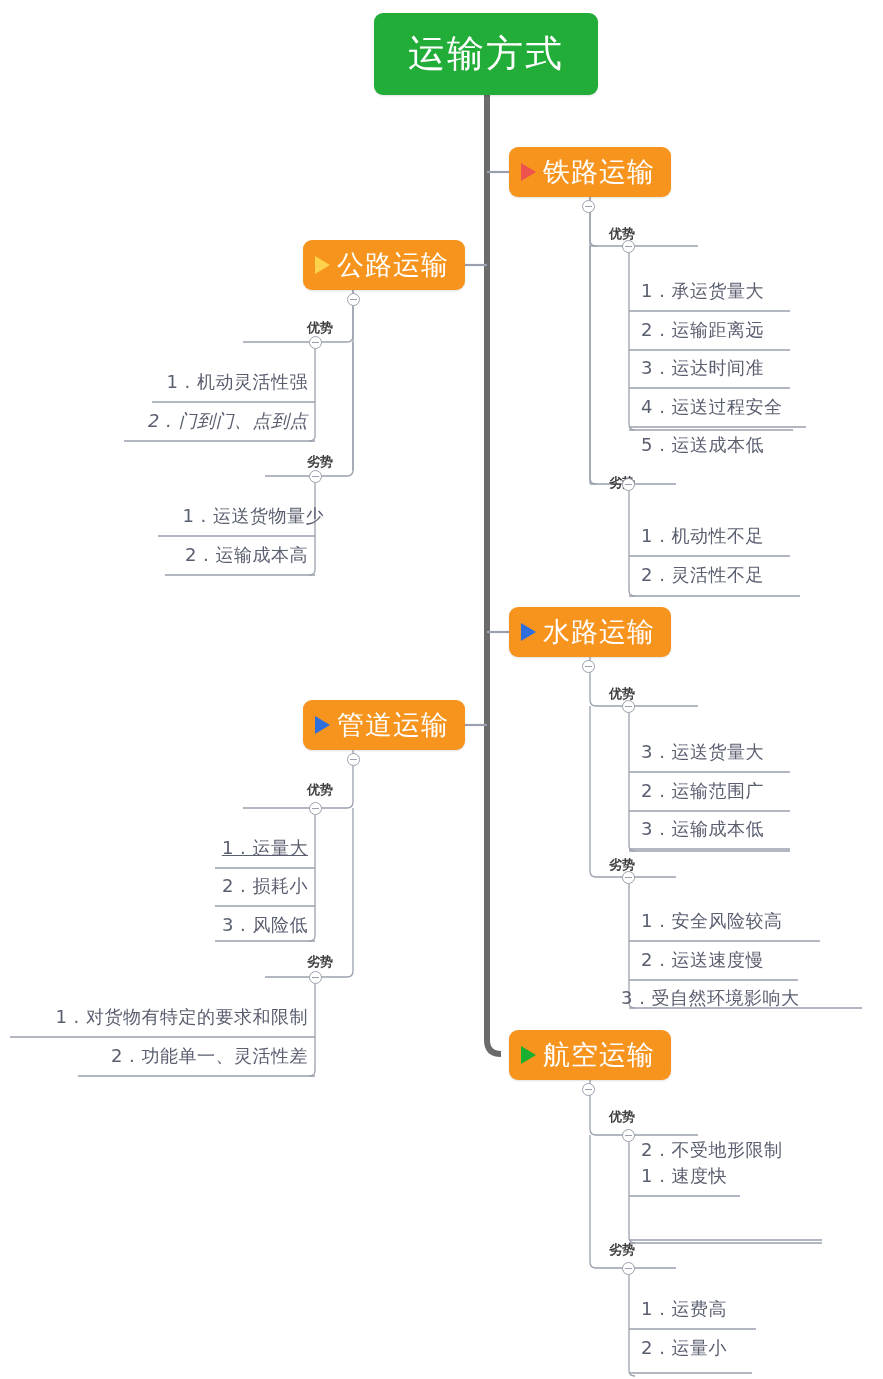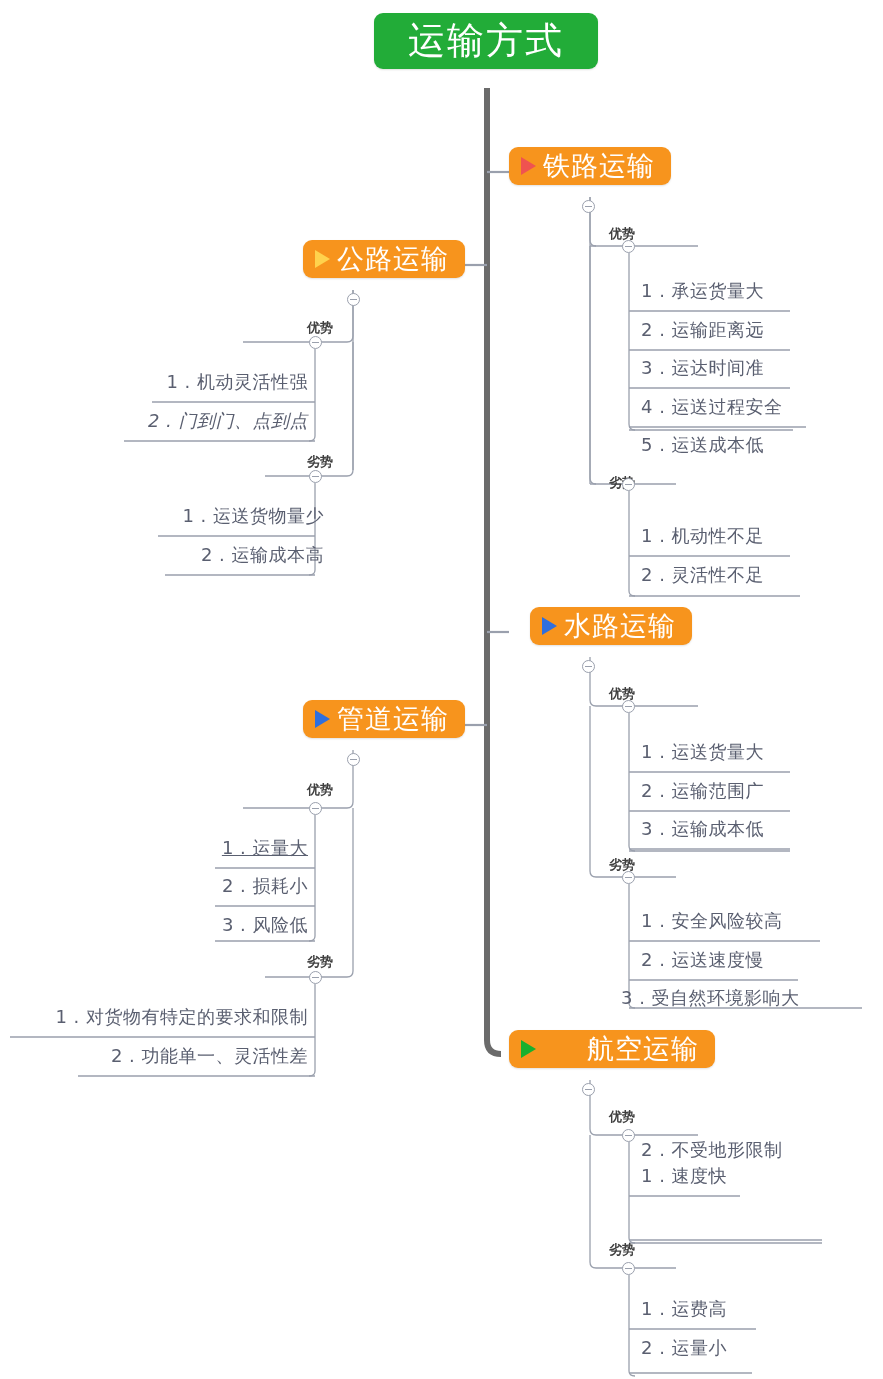--- a/index.html
+++ b/index.html
@@ -21,29 +21,29 @@
     box-sizing:border-box;
     border-radius:9px;
     color:#ffffff;
     white-space:nowrap;
   }
   .node-root{
     background:#22ac38;
     font-size:37px;
     letter-spacing:2px;
     padding:16px 26px;
-    height:56px;
+    height:82px;
     justify-content:center;
     box-shadow:0 1px 2px rgba(0,0,0,.12);
   }
   .node-branch{
     background:#f7941d;
     font-size:27px;
     letter-spacing:1px;
-    height:38px;
+    height:50px;
     padding:0 16px 0 12px;
     box-shadow:0 1px 2px rgba(0,0,0,.12);
   }
   .tri{
     width:0;height:0;
     border-top:9px solid transparent;
     border-bottom:9px solid transparent;
     border-left:15px solid currentColor;
     margin-right:7px;
     flex:0 0 auto;
@@ -165,33 +165,33 @@
     <span>铁路运输</span>
   </div>
   <div class="toggle" style="left:582px;top:200px;"></div>
 
   <div class="node node-branch" style="left:303px;top:240px;">
     <span class="tri tri-yellow"></span>
     <span>公路运输</span>
   </div>
   <div class="toggle" style="left:347px;top:293px;"></div>
 
-  <div class="node node-branch" style="left:509px;top:607px;margin-left:21px;">
+  <div class="node node-branch" style="left:509px;top:607px;">
     <span class="tri tri-blue"></span>
     <span>水路运输</span>
   </div>
   <div class="toggle" style="left:582px;top:660px;"></div>
 
   <div class="node node-branch" style="left:303px;top:700px;">
     <span class="tri tri-blue"></span>
     <span>管道运输</span>
   </div>
   <div class="toggle" style="left:347px;top:753px;"></div>
 
-  <div class="node node-branch" style="left:509px;top:1030px;gap:44px;">
+  <div class="node node-branch" style="left:509px;top:1030px;">
     <span class="tri tri-green"></span>
     <span>航空运输</span>
   </div>
   <div class="toggle" style="left:582px;top:1083px;"></div>
 
   <div class="seclabel" style="left:609px;top:224px;">优势</div>
   <div class="toggle" style="left:622px;top:240px;"></div>
   <div class="leaf right" style="left:641px;top:277px;">1 . 承运货量大</div>
   <div class="leaf right" style="left:641px;top:316px;">2 . 运输距离远</div>
   <div class="leaf right" style="left:641px;top:354px;">3 . 运达时间准</div>
@@ -204,25 +204,25 @@
   <div class="leaf right" style="left:641px;top:561px;">2 . 灵活性不足</div>
 
   <div class="seclabel" style="left:307px;top:318px;">优势</div>
   <div class="toggle" style="left:309px;top:336px;"></div>
   <div class="leaf left" style="left:0px;top:368px;width:308px;">1 . 机动灵活性强</div>
   <div class="leaf left" style="left:0px;top:407px;width:308px;font-style:italic;">2 . 门到门、点到点</div>
 
   <div class="seclabel" style="left:307px;top:452px;">劣势</div>
   <div class="toggle" style="left:309px;top:470px;"></div>
   <div class="leaf left" style="left:16px;top:502px;width:308px;">1 . 运送货物量少</div>
-  <div class="leaf left" style="left:0px;top:541px;width:308px;padding-left:16px;">2 . 运输成本高</div>
+  <div class="leaf left" style="left:0px;top:541px;width:308px;">2 . 运输成本高</div>
 
   <div class="seclabel" style="left:609px;top:684px;">优势</div>
   <div class="toggle" style="left:622px;top:700px;"></div>
-  <div class="leaf right" style="left:641px;top:738px;">1 . 运送货量大</div>
+  <div class="leaf right" style="left:641px;top:738px;">3 . 运送货量大</div>
   <div class="leaf right" style="left:641px;top:777px;">2 . 运输范围广</div>
   <div class="leaf right" style="left:641px;top:815px;">3 . 运输成本低</div>
 
   <div class="seclabel" style="left:609px;top:855px;">劣势</div>
   <div class="toggle" style="left:622px;top:871px;"></div>
   <div class="leaf right" style="left:641px;top:907px;">1 . 安全风险较高</div>
   <div class="leaf right" style="left:641px;top:946px;">2 . 运送速度慢</div>
   <div class="leaf right" style="left:621px;top:984px;">3 . 受自然环境影响大</div>
 
   <div class="seclabel" style="left:307px;top:780px;">优势</div>

